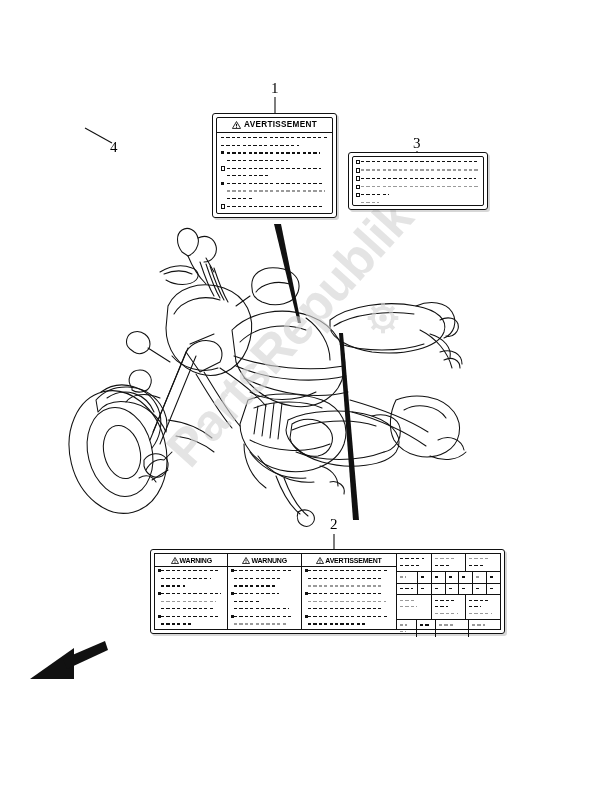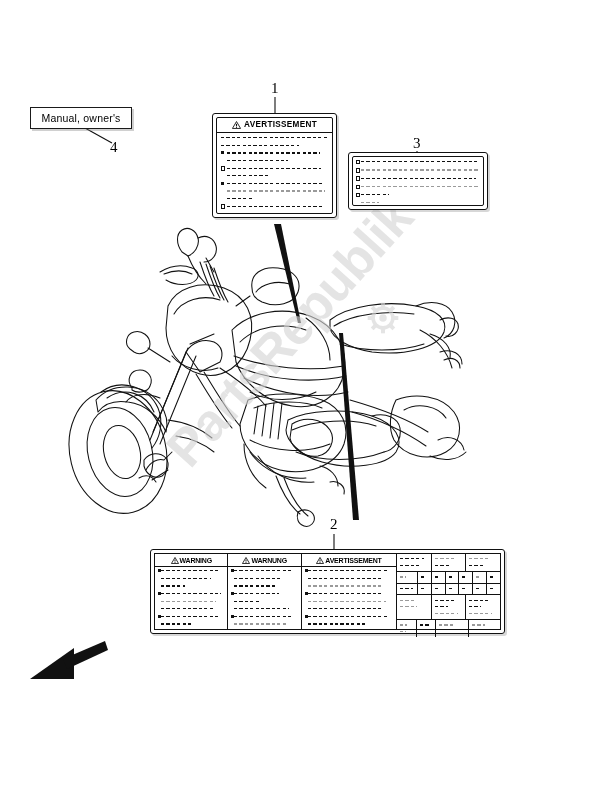--- a/index.html
+++ b/index.html
@@ -266,23 +266,20 @@
         <rect x="-2.2" y="12" width="4.4" height="5" transform="rotate(45)"></rect>
         <rect x="-17" y="-2.2" width="5" height="4.4" transform="rotate(45)"></rect>
         <rect x="12" y="-2.2" width="5" height="4.4" transform="rotate(45)"></rect>
       </g>
     </g>
   </g>
 
   <line x1="357" y1="601" x2="383" y2="586" stroke="#111" stroke-width="1.1"></line>
 </svg>
 
-<div id="manual-box">
-  <span class="txt">Manual, owner's</span>
-</div>
 <div class="callout" style="left:110px;top:140px;">4</div>
 
 <div class="callout" style="left:271px;top:81px;">1</div>
 
 <div class="label-card" id="label1">
   <div class="card-outer"></div>
   <div class="card-inner"></div>
   <div class="hdr">
     <svg width="9" height="8" viewBox="0 0 10 9">
       <polygon points="5,0.6 9.6,8.4 0.4,8.4" fill="none" stroke="#111" stroke-width="1"></polygon>

